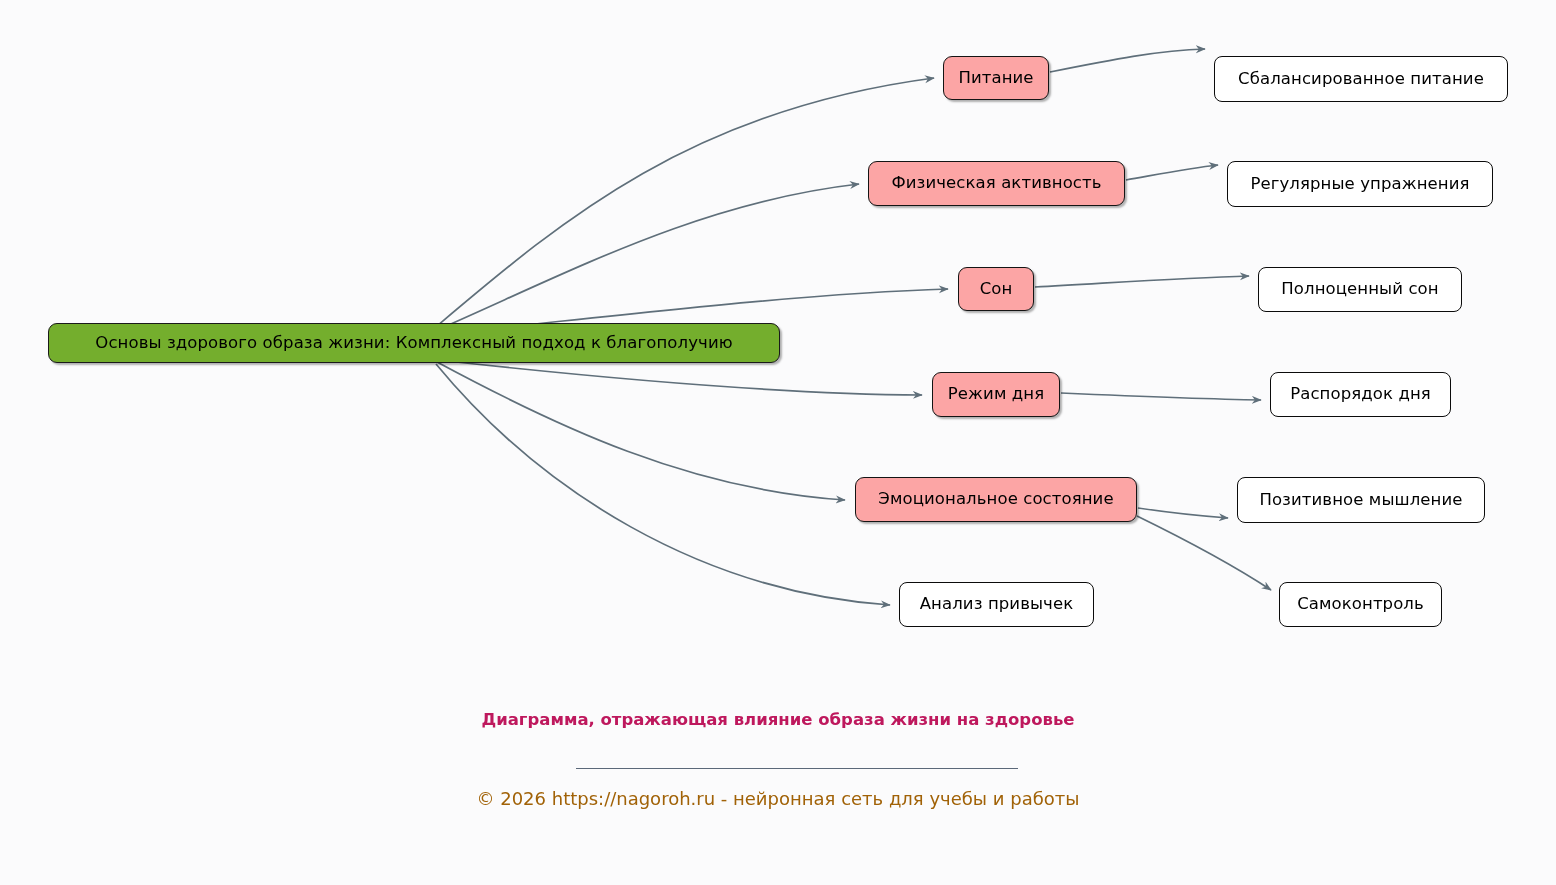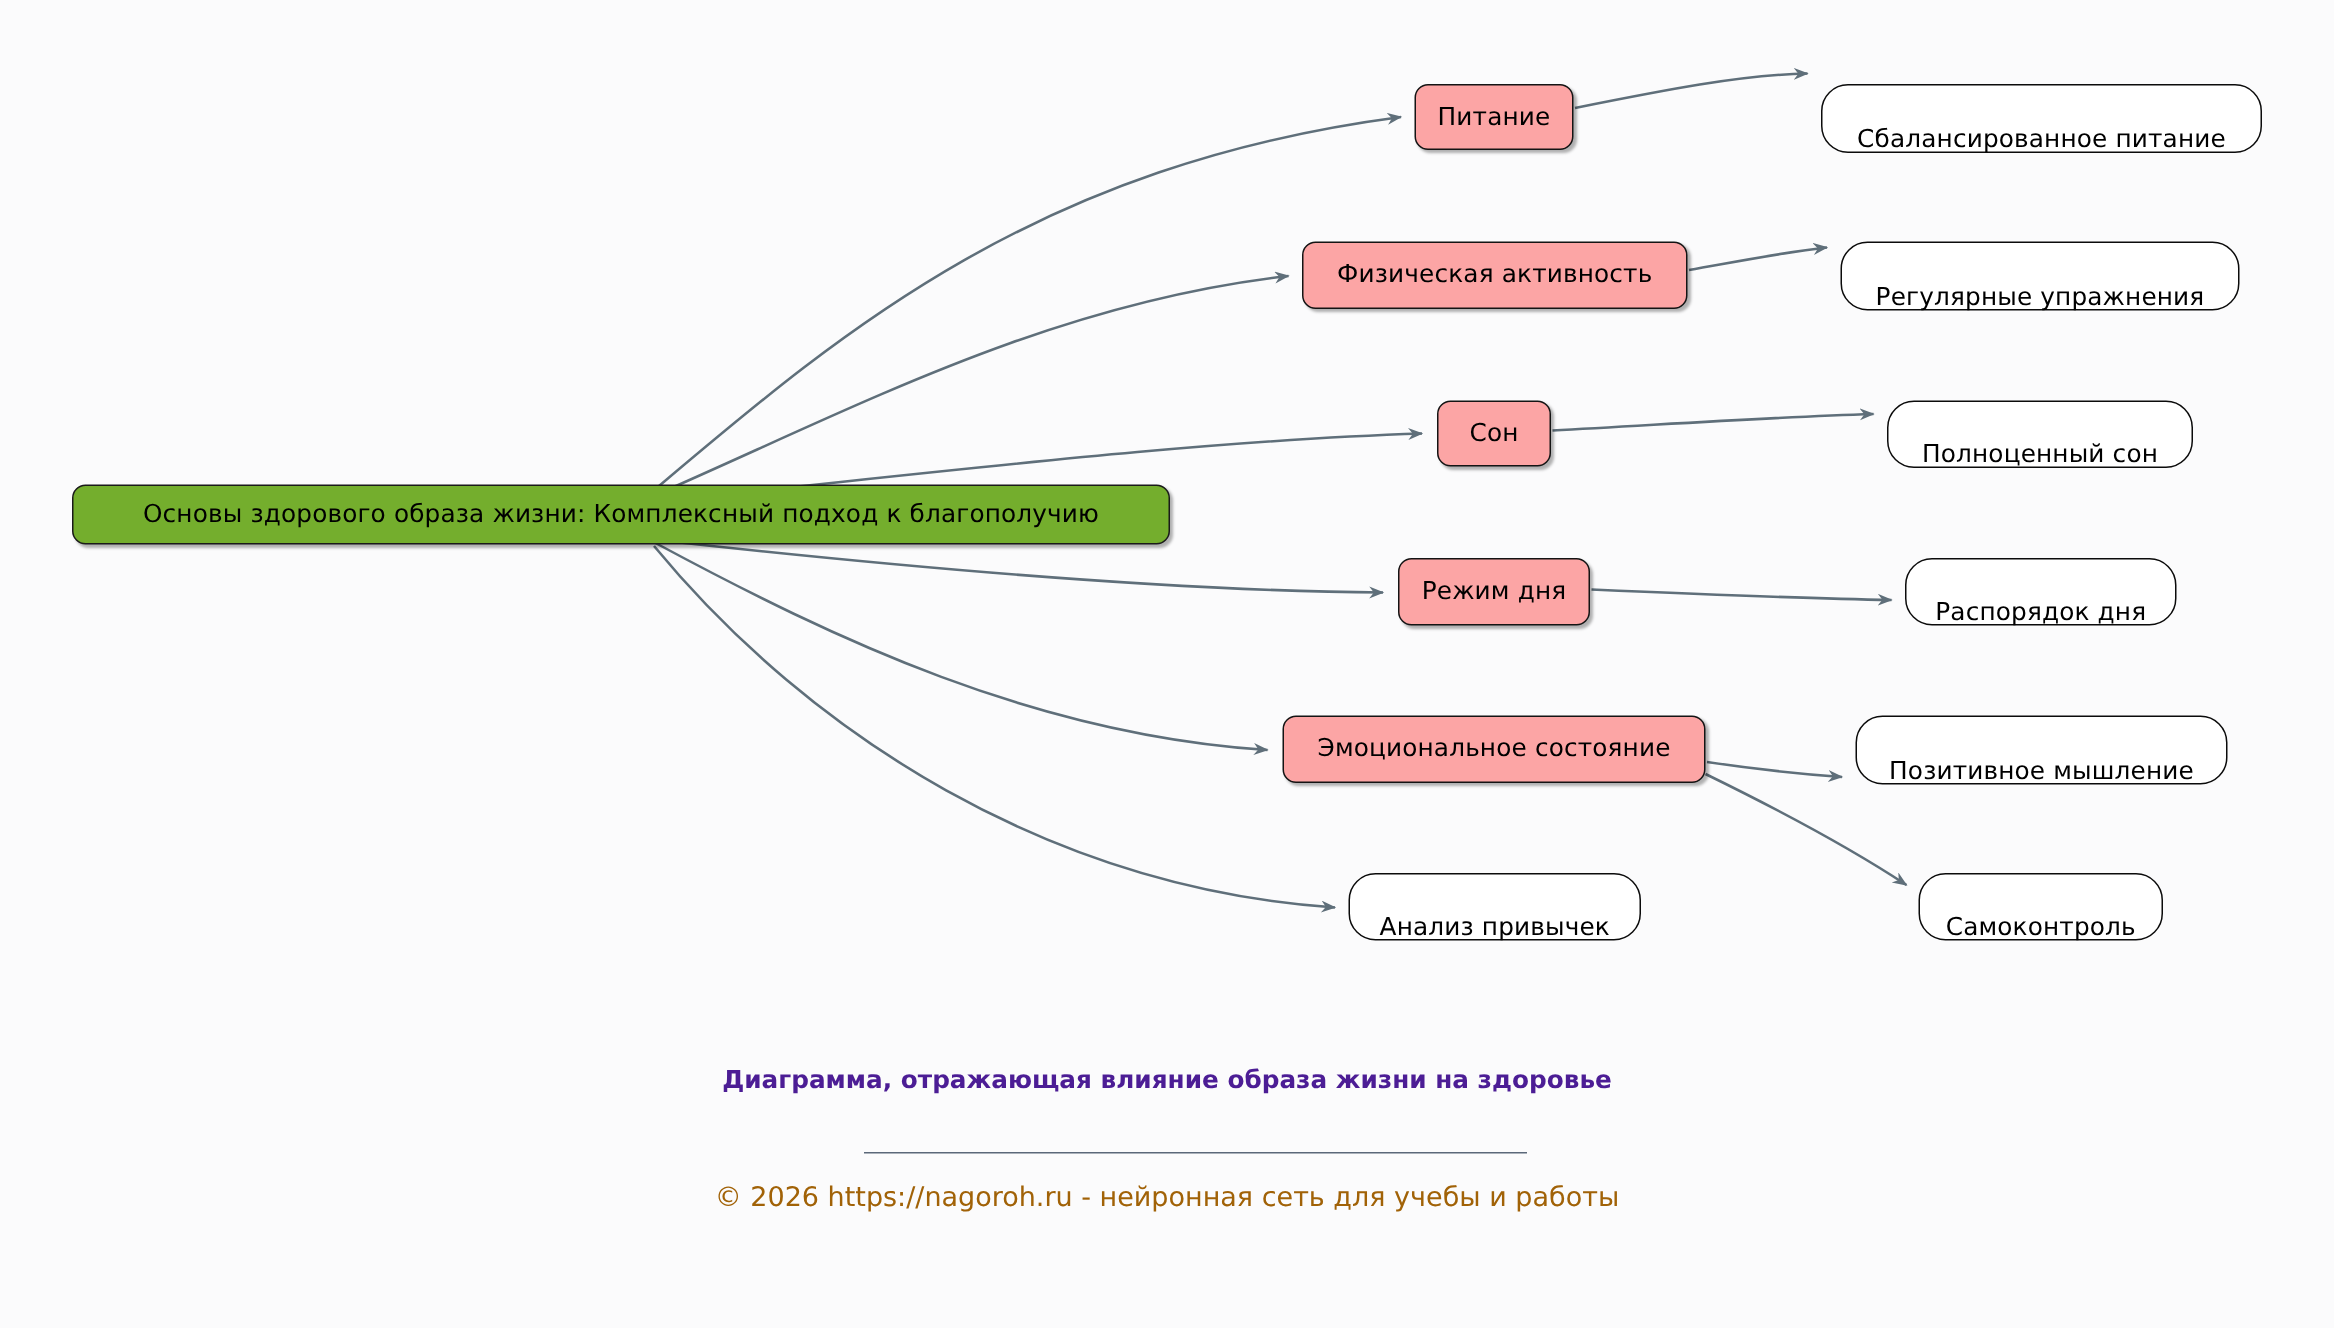--- a/index.html
+++ b/index.html
@@ -47,33 +47,32 @@
   }
   .node-branch {
     background: #fca5a5;
     border: 1.8px solid #141414;
     border-radius: 9px;
     box-shadow: 2px 2px 2px rgba(0,0,0,0.30);
   }
   .node-leaf {
     background: #ffffff;
     border: 1.6px solid #0b0b0b;
-    border-radius: 18px;
-    align-items: flex-end;
+    border-radius: 8px;
   }
   #caption {
     position: absolute;
     left: 278px;
     top: 710px;
     width: 1000px;
     text-align: center;
     font-family: "DejaVu Sans", sans-serif;
     font-size: 16.5px;
     font-weight: bold;
-    color: #4c1d95;
+    color: #be185d;
     line-height: 1.22;
   }
   #caption-rule {
     position: absolute;
     left: 576px;
     top: 768px;
     width: 442px;
     height: 1px;
     background: #5b6879;
   }

